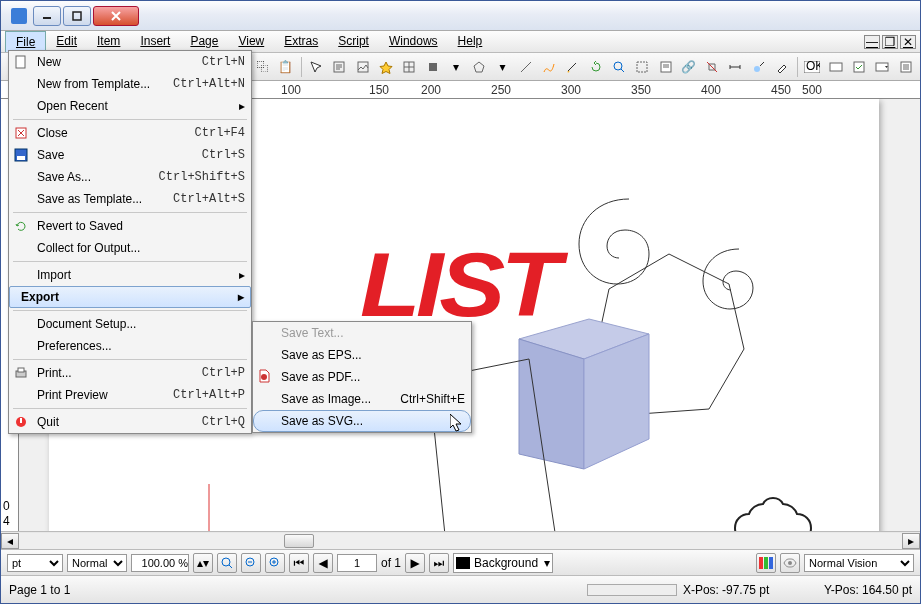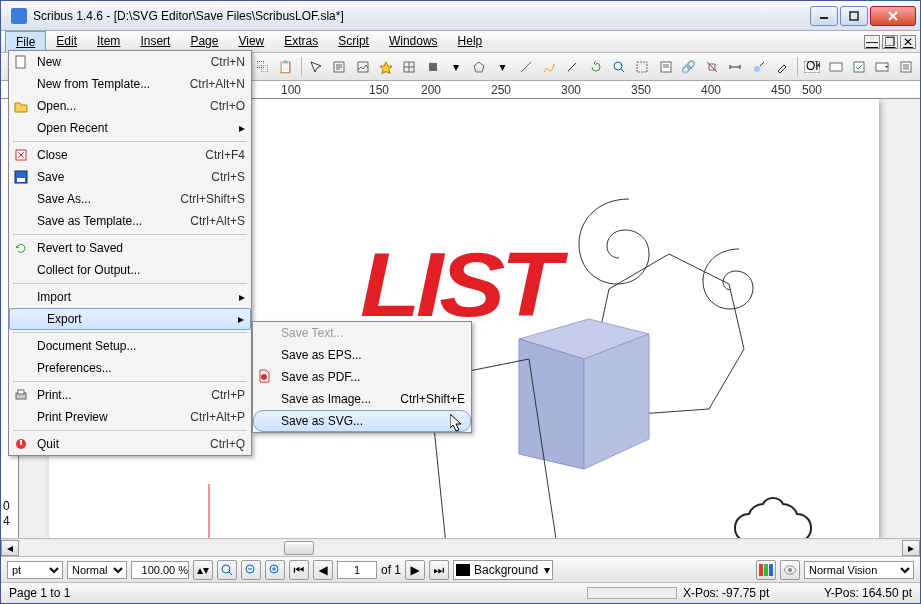--- a/index.html
+++ b/index.html
@@ -24,22 +24,22 @@
 
 
 .toolbar { height:28px; background:linear-gradient(#fafafa,#e6e6e6); border-bottom:1px solid #aaa; display:flex; align-items:center; padding:0 4px; gap:2px; overflow:hidden; }
 .tbtn { width:22px; height:22px; border:1px solid transparent; display:flex; align-items:center; justify-content:center; border-radius:2px; }
 .tsep { width:1px; height:20px; background:#bbb; margin:0 2px; }
 
 
 .dropdown { position:absolute; top:50px; left:8px; width:244px; background:#f4f4f4; border:1px solid #8a8a8a; box-shadow:2px 2px 4px rgba(0,0,0,0.3); z-index:100; }
 .dropdown .mi { height:22px; display:flex; align-items:center; padding:0 6px 0 28px; position:relative; }
 .dropdown .mi .ico { position:absolute; left:4px; width:16px; height:16px; display:flex; align-items:center; justify-content:center; }
-.dropdown .mi.hover { background:linear-gradient(#e8f1fd,#cfe3ff); border:1px solid #7da2ce; border-radius:2px; padding-left:37px; }
-.dropdown .mi .shortcut { margin-left:auto; color:#333; }
+.dropdown .mi.hover { background:linear-gradient(#e8f1fd,#cfe3ff); border:1px solid #7da2ce; border-radius:2px; padding-left:11px;font-weight:bold; }
+.dropdown .mi .shortcut { margin-left:auto; color:#333;font-family:Liberation Mono, monospace; }
 .dropdown .mi .arrow { margin-left:auto; }
 .dropdown hr { border:none; border-top:1px solid #c8c8c8; margin:2px 4px; }
 
 .submenu { position:absolute; top:321px; left:252px; width:220px; background:#f4f4f4; border:1px solid #8a8a8a; box-shadow:2px 2px 4px rgba(0,0,0,0.3); z-index:101; }
 .submenu .mi { height:22px; display:flex; align-items:center; padding:0 6px 0 28px; position:relative; }
 .submenu .mi .ico { position:absolute; left:4px; width:16px; height:16px; }
 .submenu .mi.disabled { color:#9a9a9a; }
 .submenu .mi.hover { background:linear-gradient(#e8f1fd,#cfe3ff); border:1px solid #7da2ce; border-radius:10px; padding-left:27px; }
 .submenu .mi .shortcut { margin-left:auto; }
 
@@ -56,38 +56,37 @@
 
 
 .hscroll { height:18px; background:#e8e8e8; border-top:1px solid #bbb; display:flex; align-items:center; }
 .scrollbtn { width:18px; height:16px; background:linear-gradient(#fafafa,#ddd); border:1px solid #999; display:flex; align-items:center; justify-content:center; }
 .scrolltrack { flex:1; background:#efefef; height:16px; position:relative; }
 .scrollthumb { position:absolute; left:30%; width:30px; height:14px; top:1px; background:linear-gradient(#fafafa,#d8d8d8); border:1px solid #999; border-radius:2px; }
 
 .statusbar { height:26px; background:linear-gradient(#fafafa,#e4e4e4); border-top:1px solid #bbb; display:flex; align-items:center; padding:0 6px; gap:4px; }
 .statusbar select, .statusbar input { font-size:11px; height:18px; border:1px solid #999; background:#fff; }
 .statusbar .spacer { flex:1; }
-.pagelabel { height:21px; background:linear-gradient(#fafafa,#e4e4e4); border-top:1px solid #bbb; display:flex; align-items:center; padding:0 8px; font-size:11px; }
+.pagelabel { height:28px; background:linear-gradient(#fafafa,#e4e4e4); border-top:1px solid #bbb; display:flex; align-items:center; padding:0 8px; font-size:11px; }
 .pagelabel .spacer { flex:1; }
 .progress { width:90px; height:12px; border:1px solid #aaa; background:#eee; margin:0 6px; }
 
 .cursor-arrow { position:absolute; left:450px; top:414px; z-index:200; }
 
 .sb-btn { width:20px; height:20px; border:1px solid #999; border-radius:2px; background:linear-gradient(#fafafa,#e2e2e2); display:flex; align-items:center; justify-content:center; }
 .layer-combo { display:flex; align-items:center; height:20px; border:1px solid #999; background:#fff; padding:0 2px; }
 .layer-swatch { width:14px; height:12px; background:#000; margin-right:4px; }
 </style>
 </head>
 <body>
 
 <div class="window">
 
   <div class="titlebar">
     <div class="app-icon"></div>
-    <div class="title">Scribus 1.4.6 - [D:\SVG Editor\Save Files\ScribusLOF.sla*]</div>
     <div class="winbtns">
       <div class="winbtn">
           <svg viewBox="0 0 10 10">
             <path d="M1 7h8" stroke="#222" stroke-width="2"></path>
           </svg>
         </div>
       <div class="winbtn">
           <svg viewBox="0 0 10 10">
             <rect x="1" y="1" width="8" height="8" fill="none" stroke="#222" stroke-width="1.5"></rect>
           </svg>
@@ -425,29 +424,20 @@
         </svg>
       </span>
       <span>New</span>
       <span class="shortcut">Ctrl+N</span>
     </div>
     <div class="mi">
       <span>New from Template...</span>
       <span class="shortcut">Ctrl+Alt+N</span>
     </div>
     <div class="mi">
-      <span class="ico">
-        <svg width="14" height="14">
-          <path d="M1 4h5l1 2h6v7H1z" fill="#fc6" stroke="#a80"></path>
-        </svg>
-      </span>
-      <span>Open...</span>
-      <span class="shortcut">Ctrl+O</span>
-    </div>
-    <div class="mi">
       <span>Open Recent</span>
       <span class="arrow">▸</span>
     </div>
     <hr>
     <div class="mi">
       <span class="ico">
         <svg width="14" height="14">
           <rect x="2" y="2" width="10" height="10" fill="#fff" stroke="#c33"></rect>
           <path d="M4 4l6 6M10 4l-6 6" stroke="#c33"></path>
         </svg>

